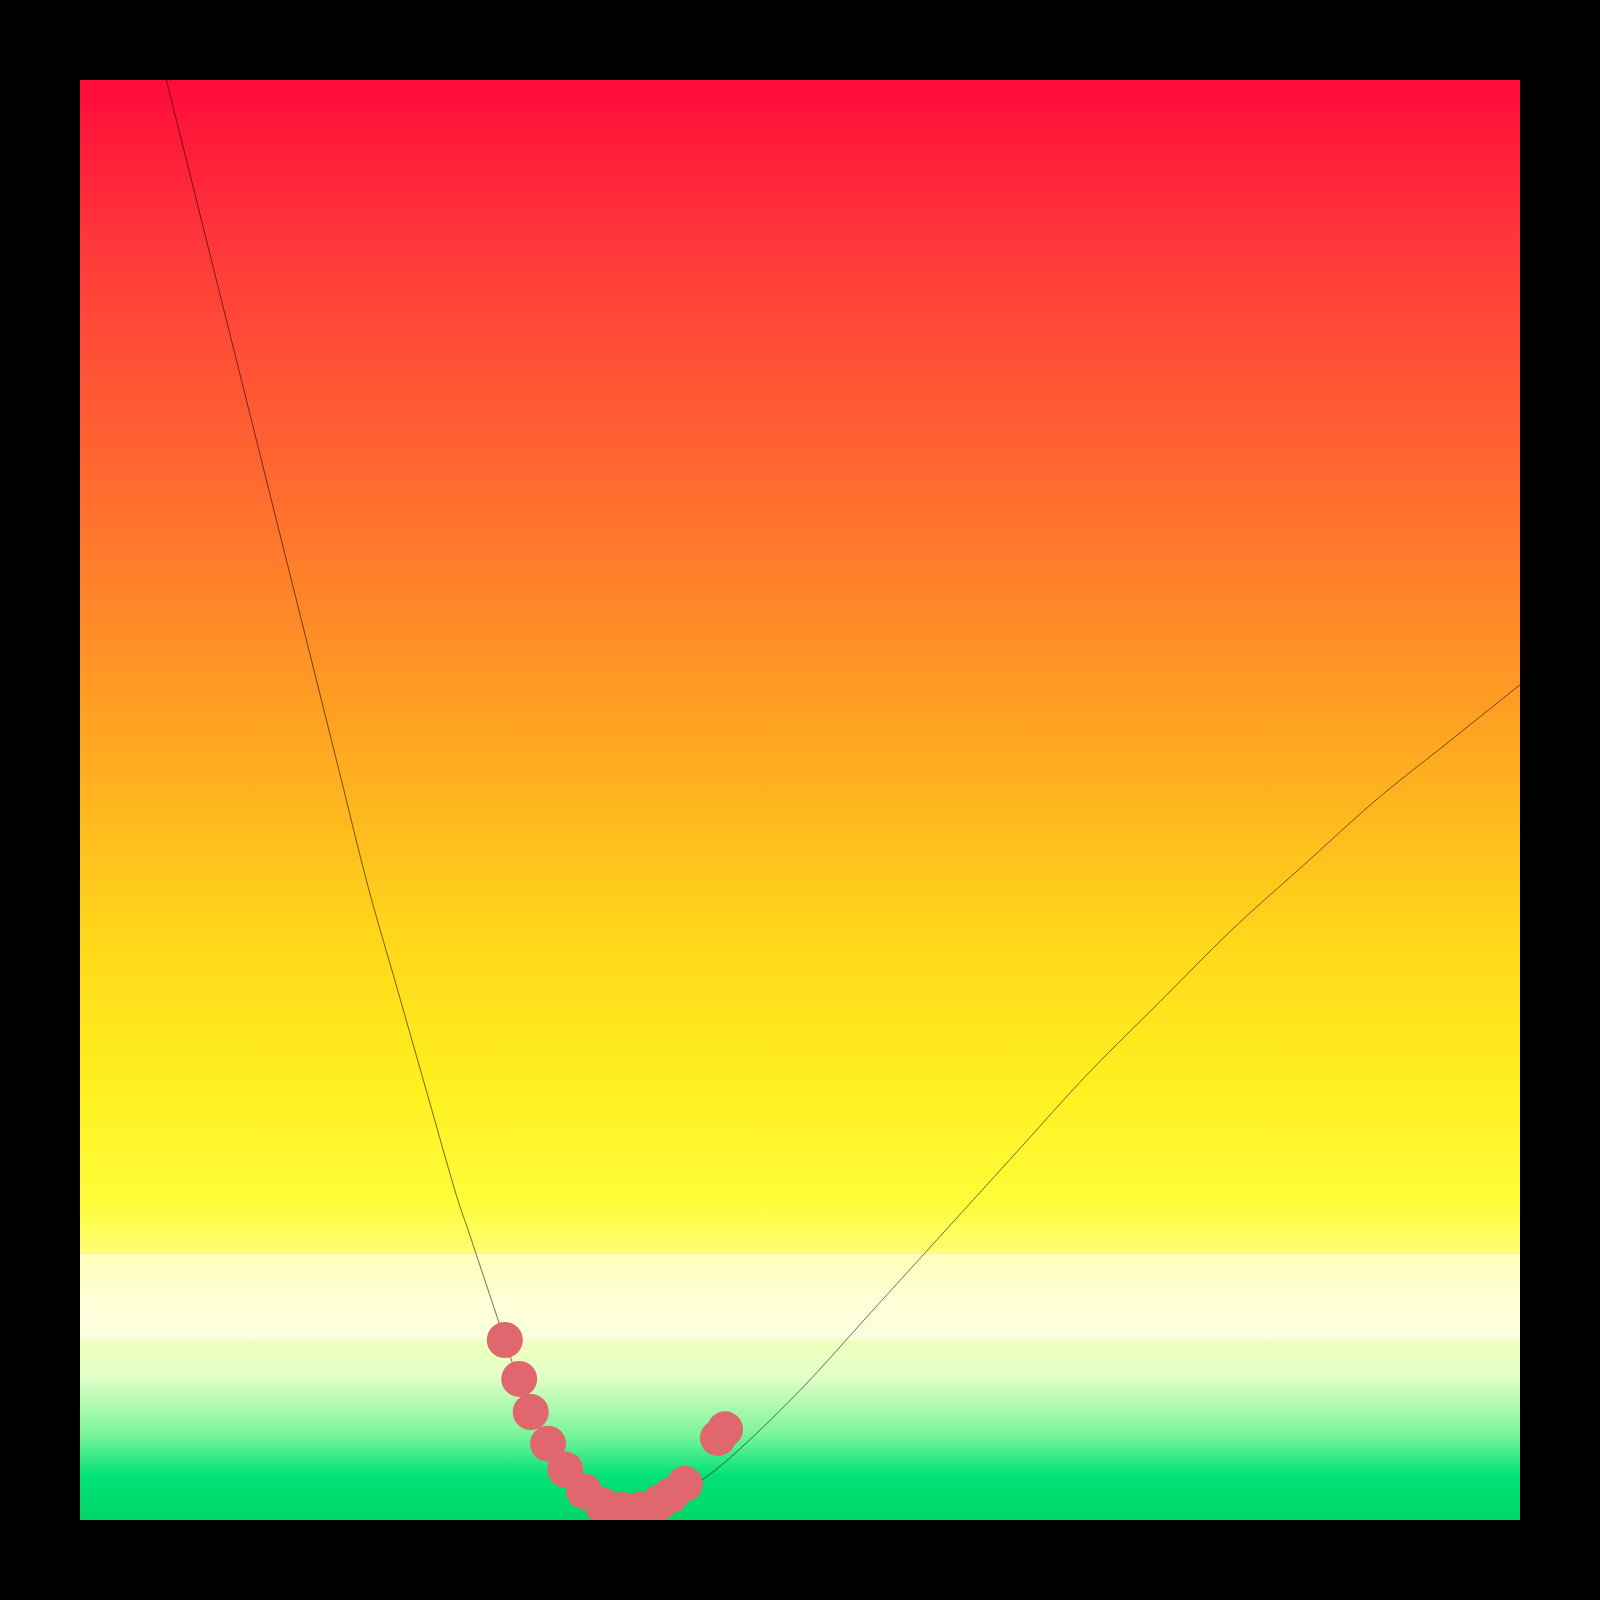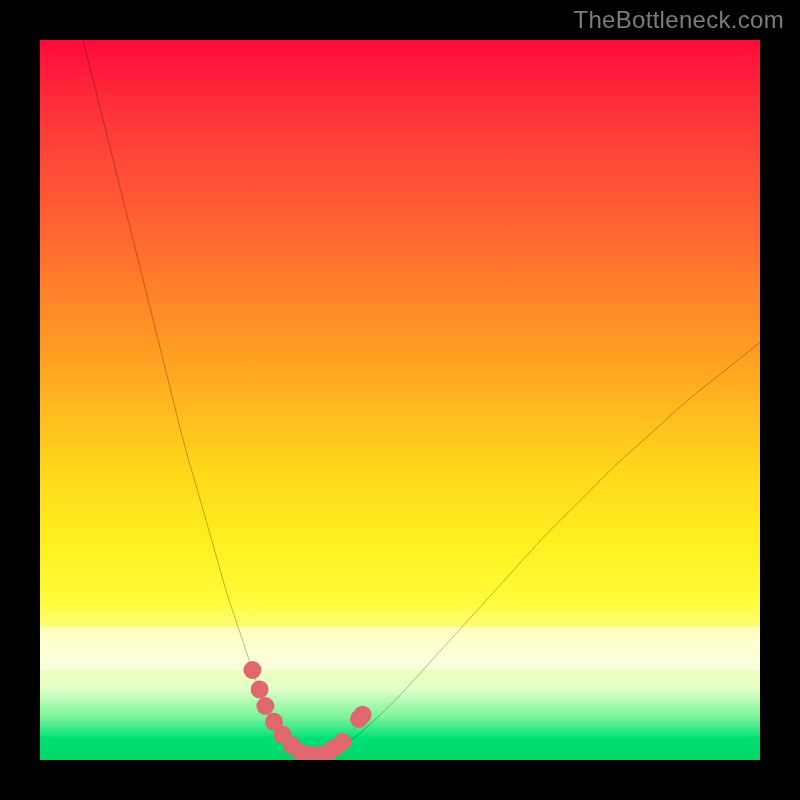--- a/index.html
+++ b/index.html
@@ -84,14 +84,13 @@
           <circle cx="38.8" cy="99.3" r="1.25" fill="#e1676e"></circle>
           <circle cx="40.2" cy="98.8" r="1.25" fill="#e1676e"></circle>
           <circle cx="41" cy="98.3" r="1.25" fill="#e1676e"></circle>
           <circle cx="42" cy="97.5" r="1.25" fill="#e1676e"></circle>
           <circle cx="44.3" cy="94.3" r="1.25" fill="#e1676e"></circle>
           <circle cx="44.8" cy="93.7" r="1.25" fill="#e1676e"></circle>
         </g>
     </svg>
   </div>
 
-  <div class="watermark">TheBottleneck.com</div>
 </div>
 
 </body></html>

